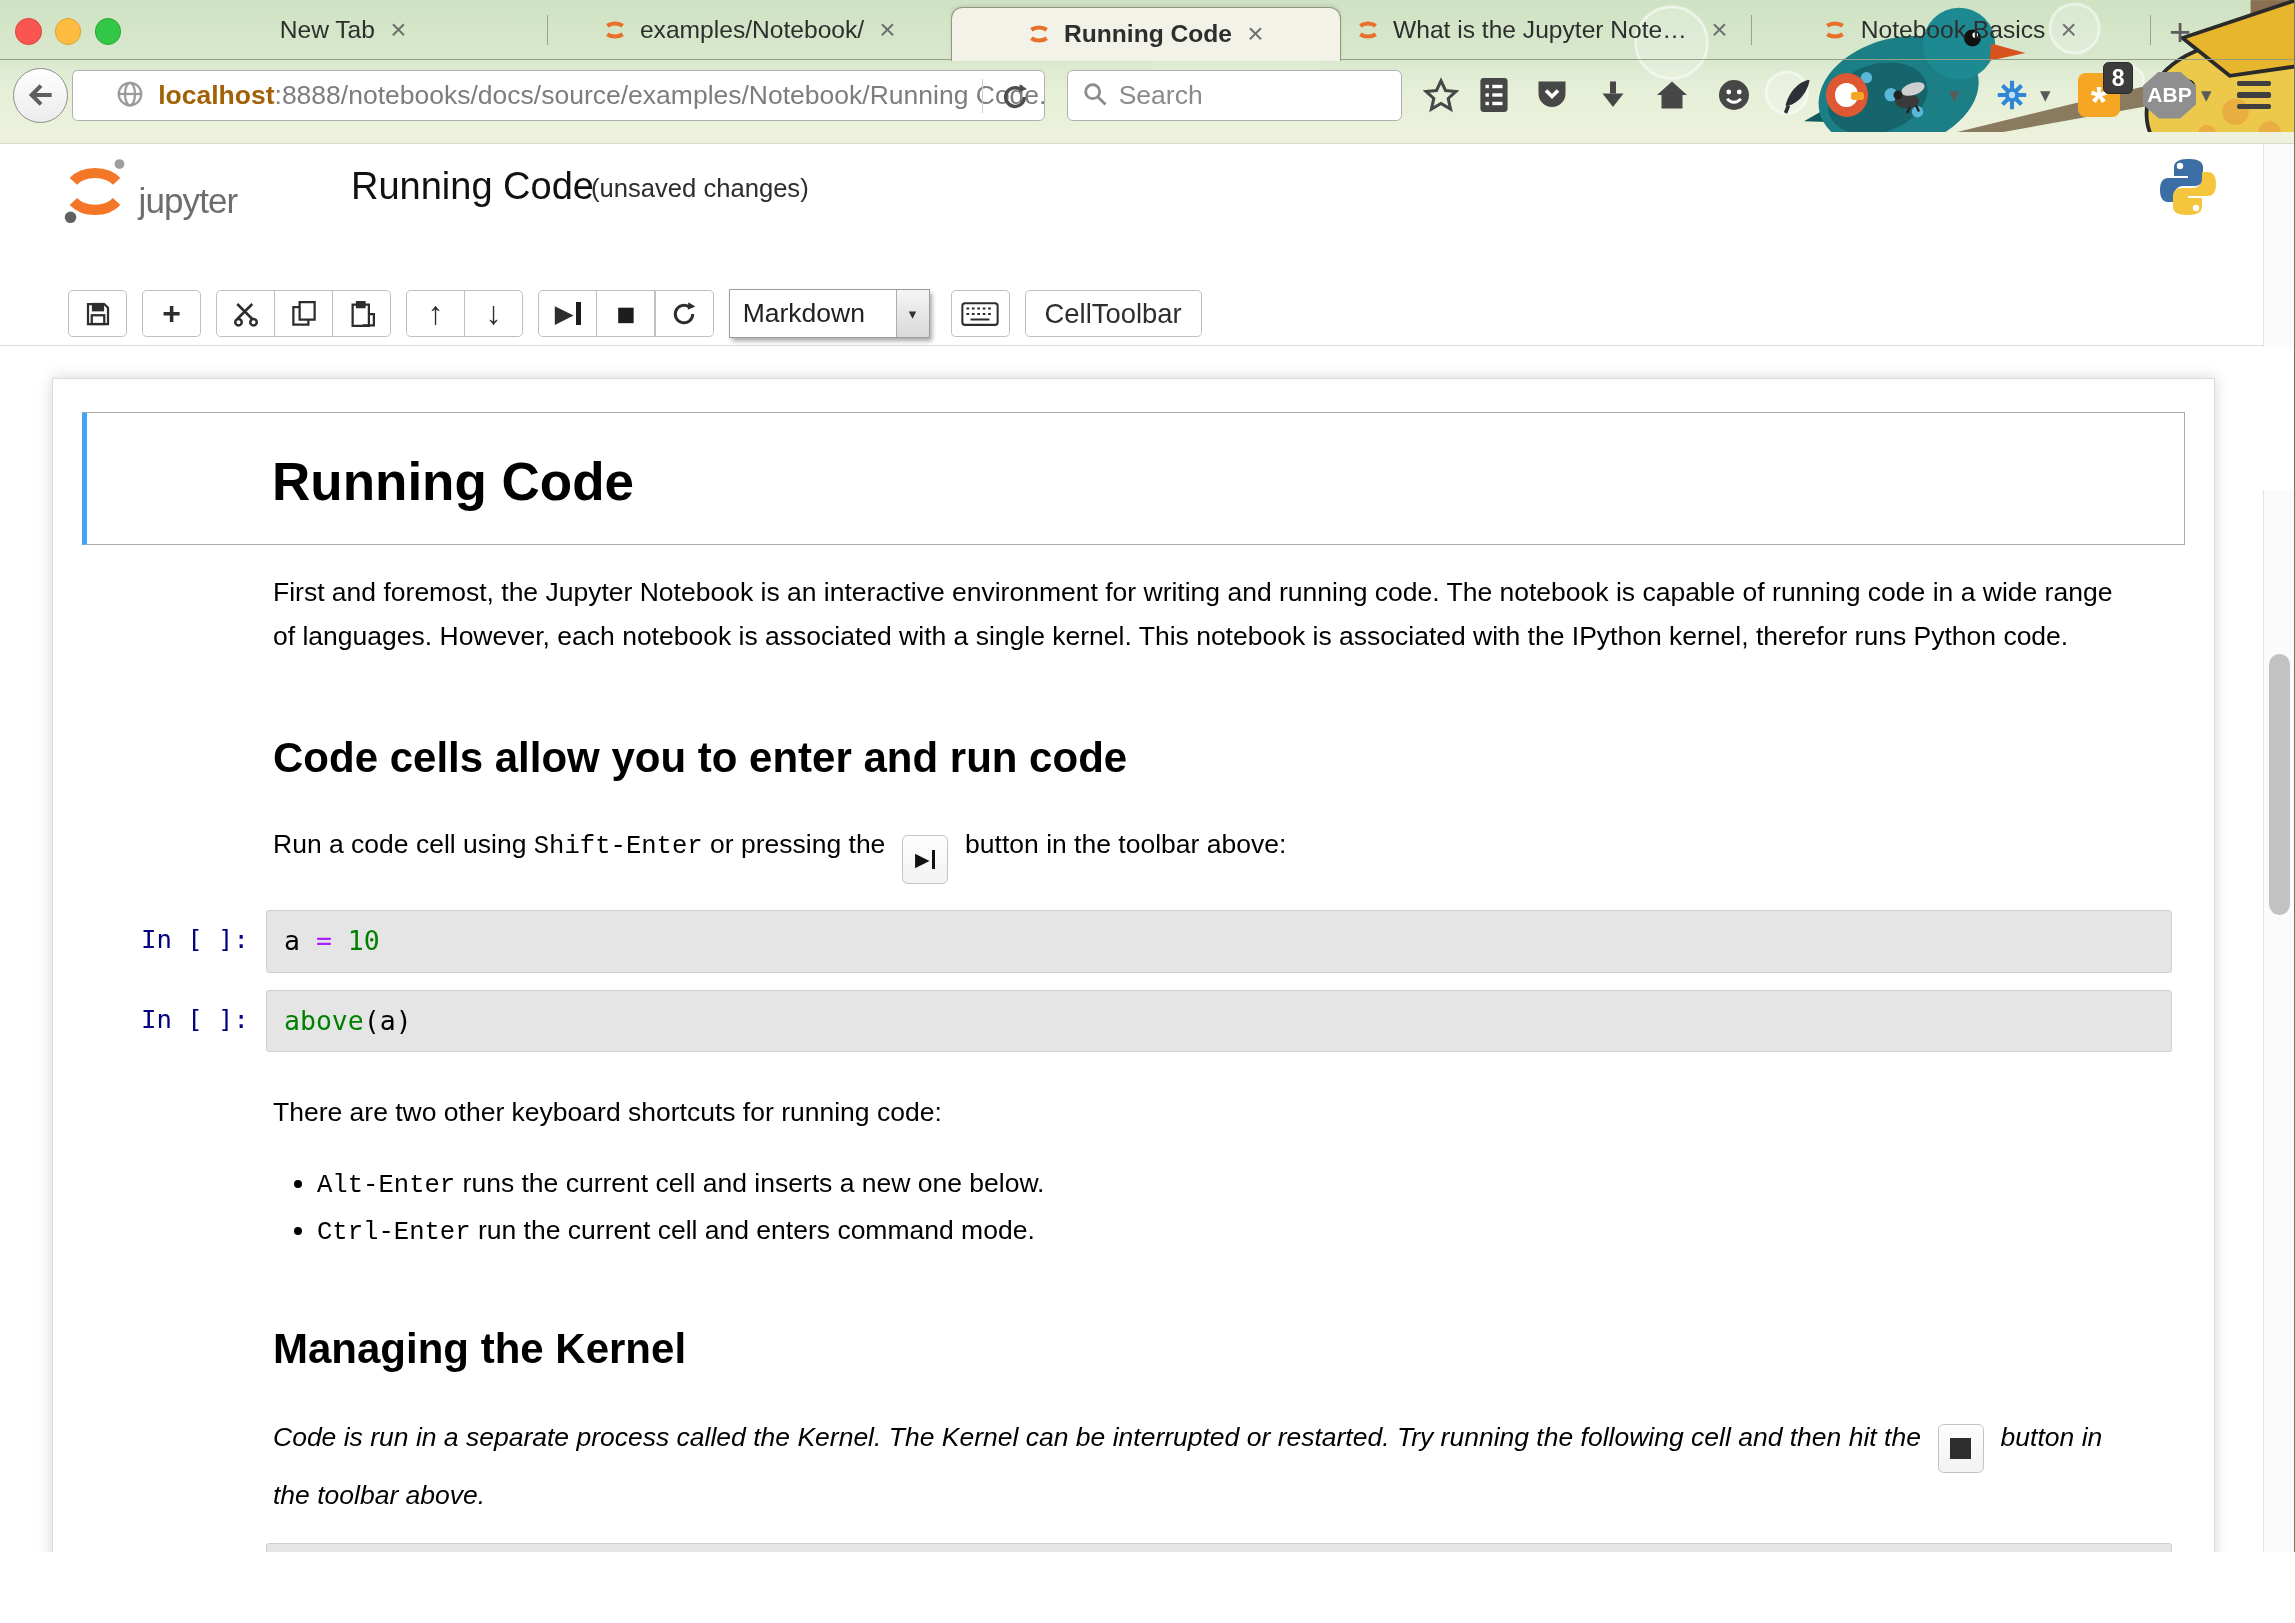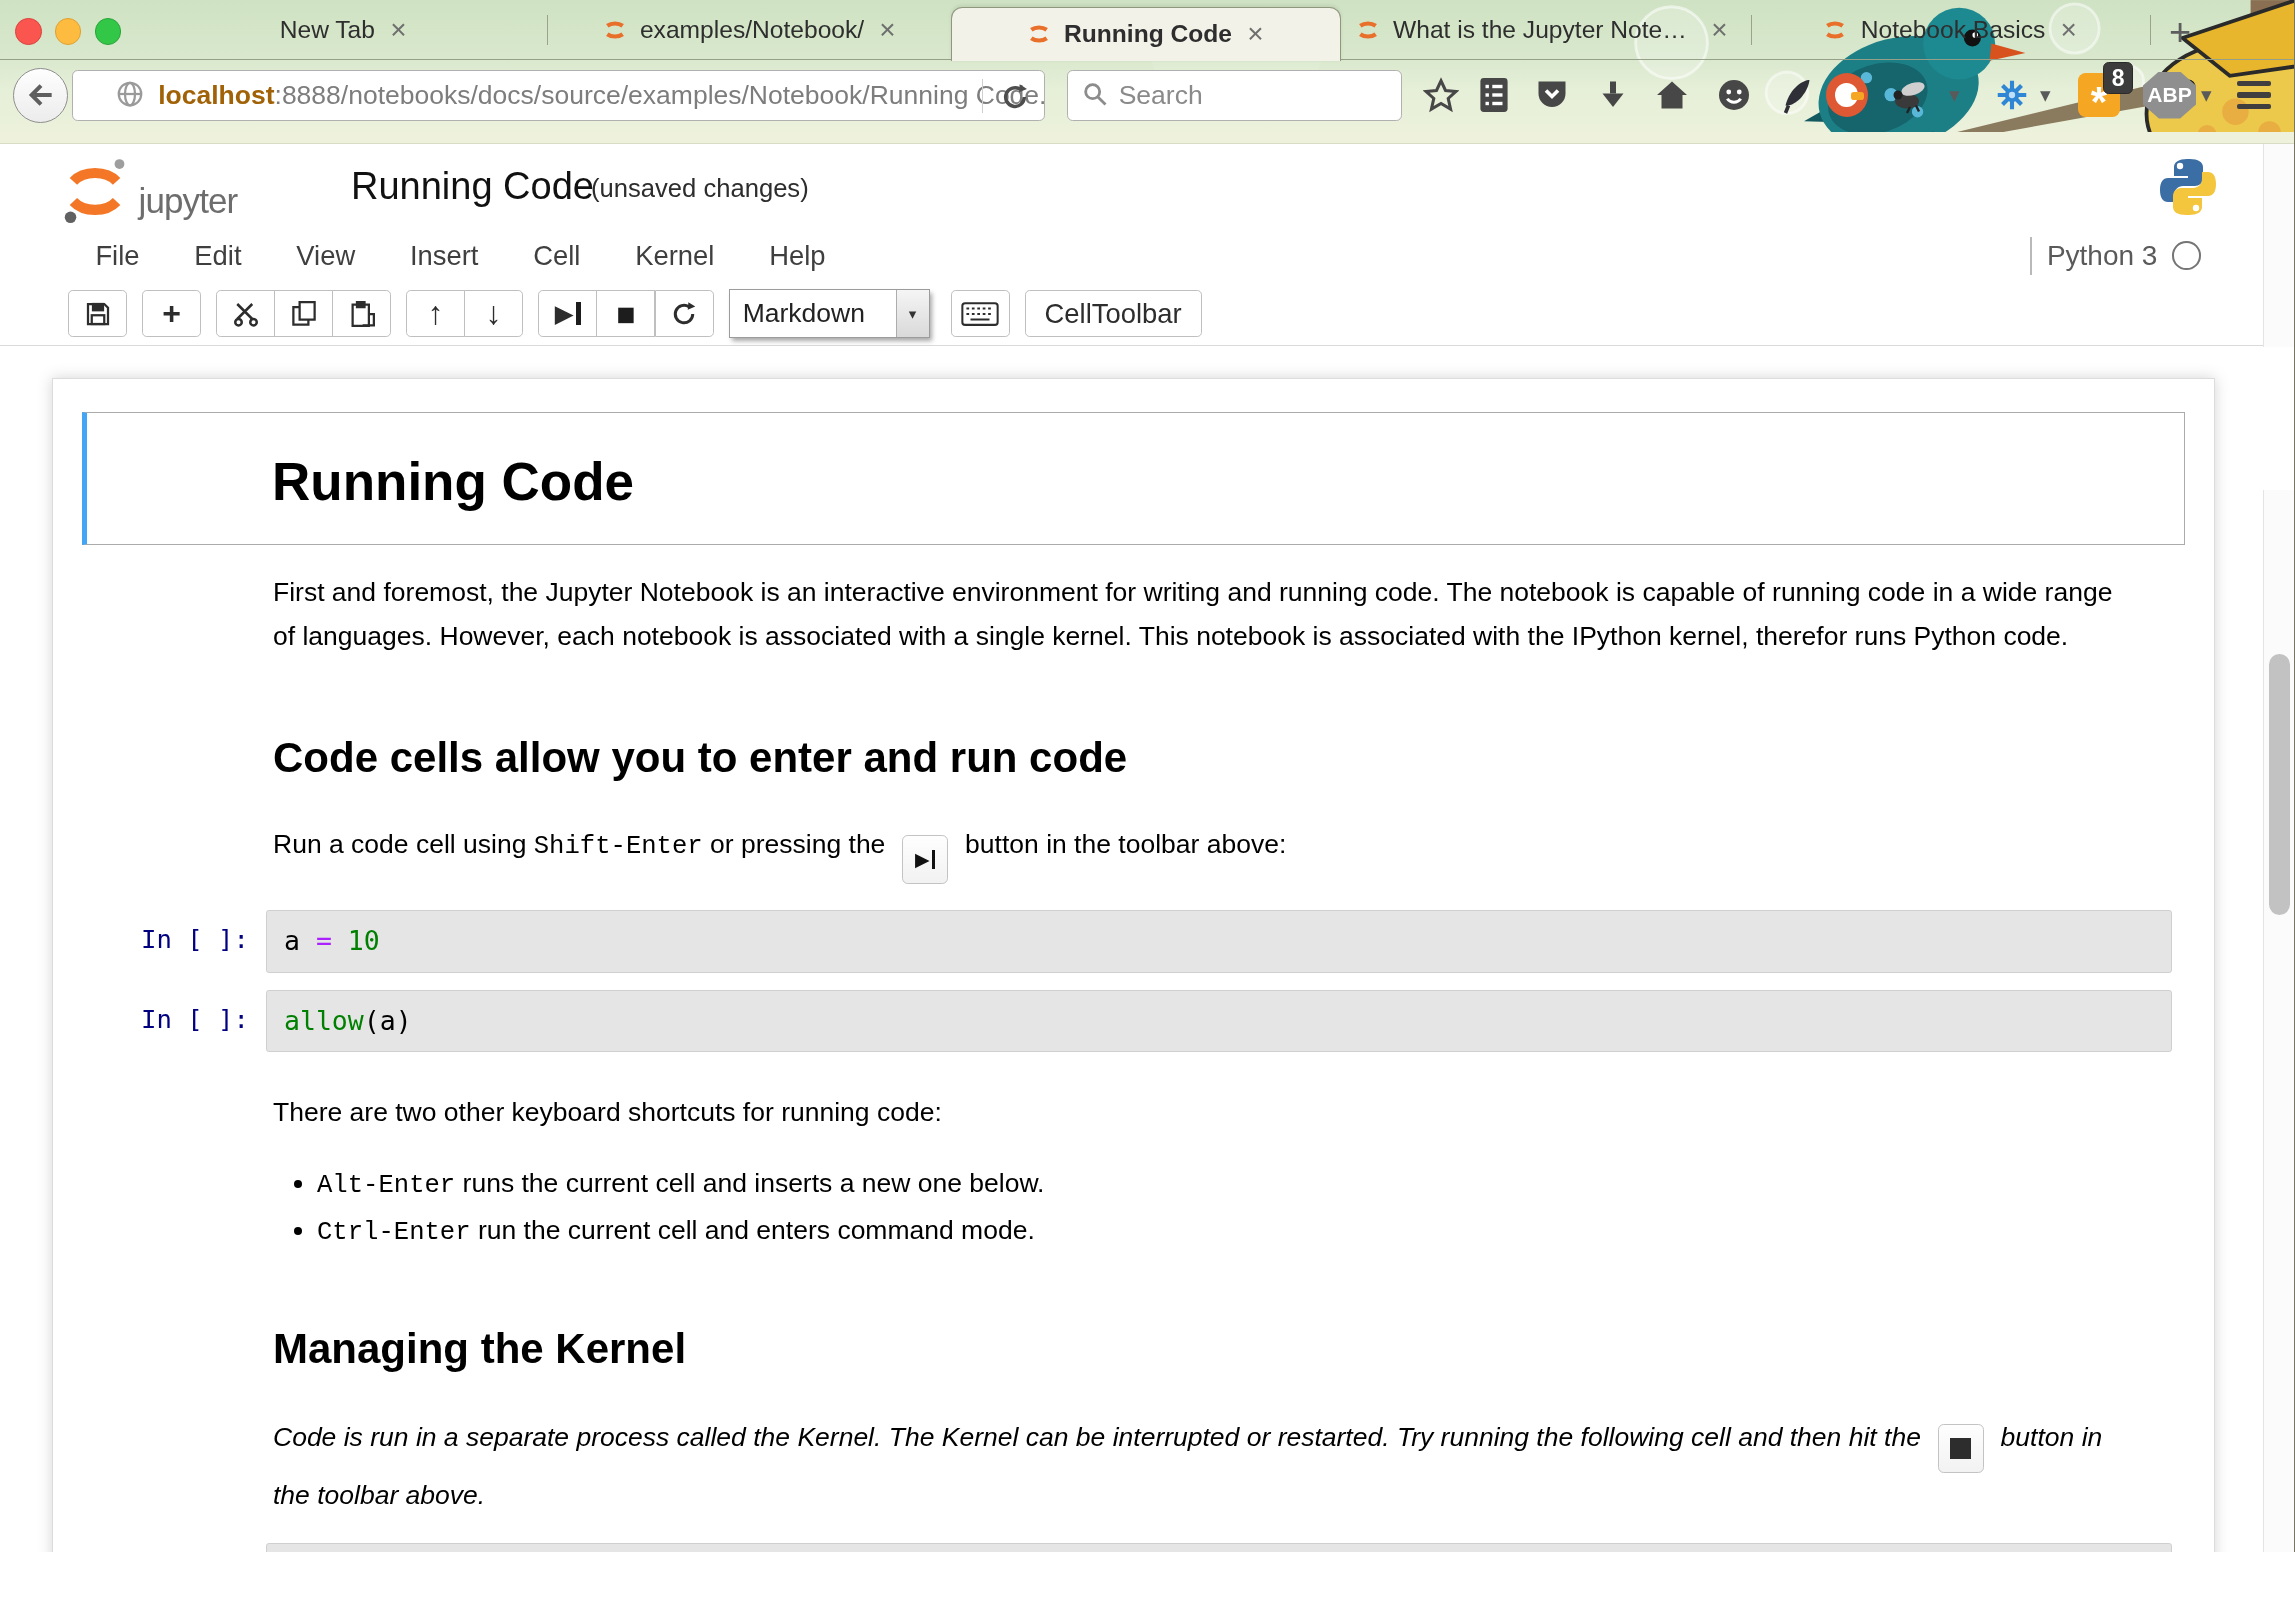--- a/index.html
+++ b/index.html
@@ -369,36 +369,20 @@
     <span class="pylogo">
       <svg width="64" height="66" viewBox="0 0 64 64">
         <path fill="#3b6ea5" d="M31 4c-8 0-13 3-13 8v9h14v2H12c-5 0-8 4-8 12s3 12 8 12h6v-7c0-5 4-9 9-9h12c4 0 8-3 8-8V12c0-5-5-8-13-8z"></path>
         <circle cx="24" cy="11" r="3.2" fill="#fff"></circle>
         <path fill="#f4c63d" d="M33 60c8 0 13-3 13-8v-9H32v-2h20c5 0 8-4 8-12s-3-12-8-12h-6v7c0 5-4 9-9 9H25c-4 0-8 3-8 8v11c0 5 5 8 13 8z"></path>
         <circle cx="40" cy="53" r="3.2" fill="#fff"></circle>
       </svg>
     </span>
   </div>
 
-  <div class="menubar">
-    <div class="menus">
-      <span class="menuitem">File</span>
-      <span class="menuitem">Edit</span>
-      <span class="menuitem">View</span>
-      <span class="menuitem">Insert</span>
-      <span class="menuitem">Cell</span>
-      <span class="menuitem">Kernel</span>
-      <span class="menuitem">Help</span>
-    </div>
-    <div class="kernelind">
-      <span class="div"></span>
-      <span class="kname">Python 3</span>
-      <span class="kcircle"></span>
-    </div>
-  </div>
 
   <div class="toolbar">
     <button class="tbtn">
       <svg width="30" height="30" viewBox="0 0 24 24" fill="none" stroke="#2d2d2d" stroke-width="1.8">
           <path d="M4 4h13l3 3v13H4z"></path>
           <rect x="8" y="4" width="8" height="5" fill="#2d2d2d"></rect>
           <rect x="7" y="13" width="10" height="7"></rect>
         </svg>
     </button>
     <button class="tbtn">
@@ -483,21 +467,21 @@
             </span><span> button in the toolbar above:</span></p>
       </div>
 
       <div class="codecell">
         <span class="prompt">In [ ]:</span>
         <div class="inputbox"><span>a </span><span class="tok-op">=</span><span> </span><span class="tok-n">10</span></div>
       </div>
 
       <div class="codecell cc2">
         <span class="prompt">In [ ]:</span>
-        <div class="inputbox"><span class="tok-b">allow</span><span>(</span><span>a</span><span>)</span></div>
+        <div class="inputbox"><span class="tok-b">above</span><span>(</span><span>a</span><span>)</span></div>
       </div>
 
       <div class="textblock">
         <p class="p p3">There are two other keyboard shortcuts for running code:</p>
         <ul class="shortcuts">
           <li><span class="kbdcode">Alt-Enter</span><span> runs the current cell and inserts a new one below.</span></li>
           <li><span class="kbdcode">Ctrl-Enter</span><span> run the current cell and enters command mode.</span></li>
         </ul>
       </div>
 

